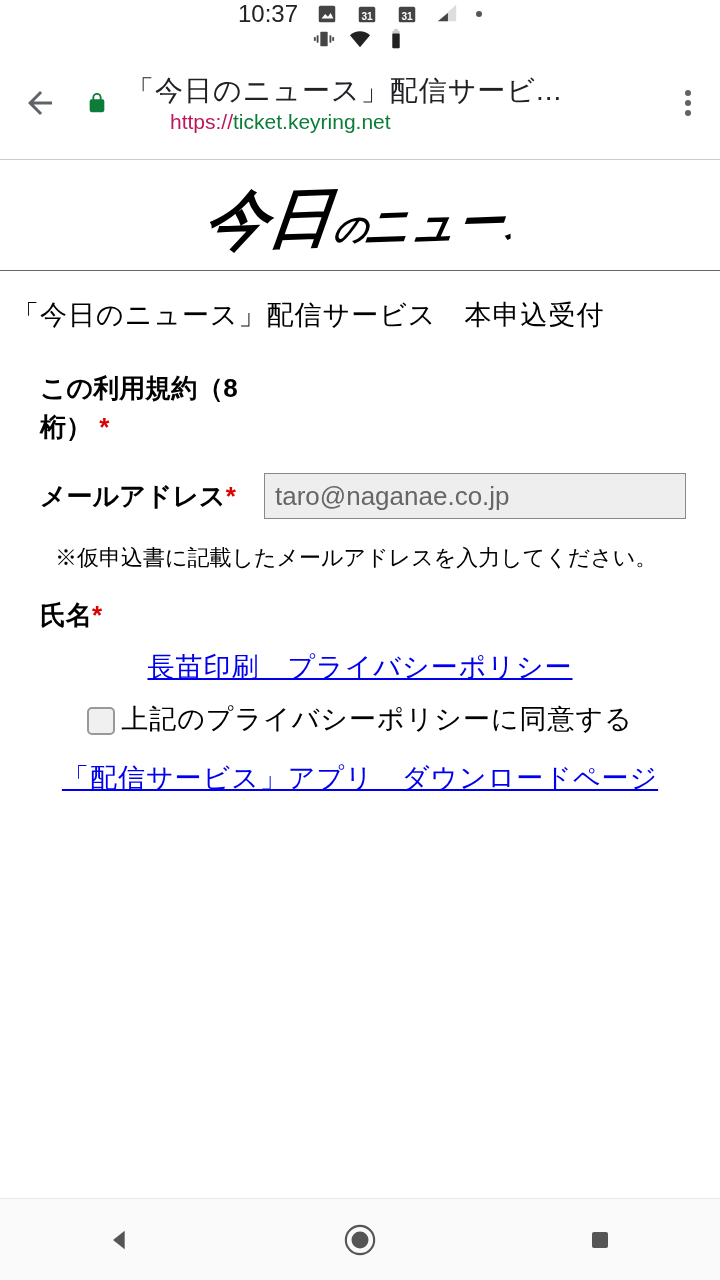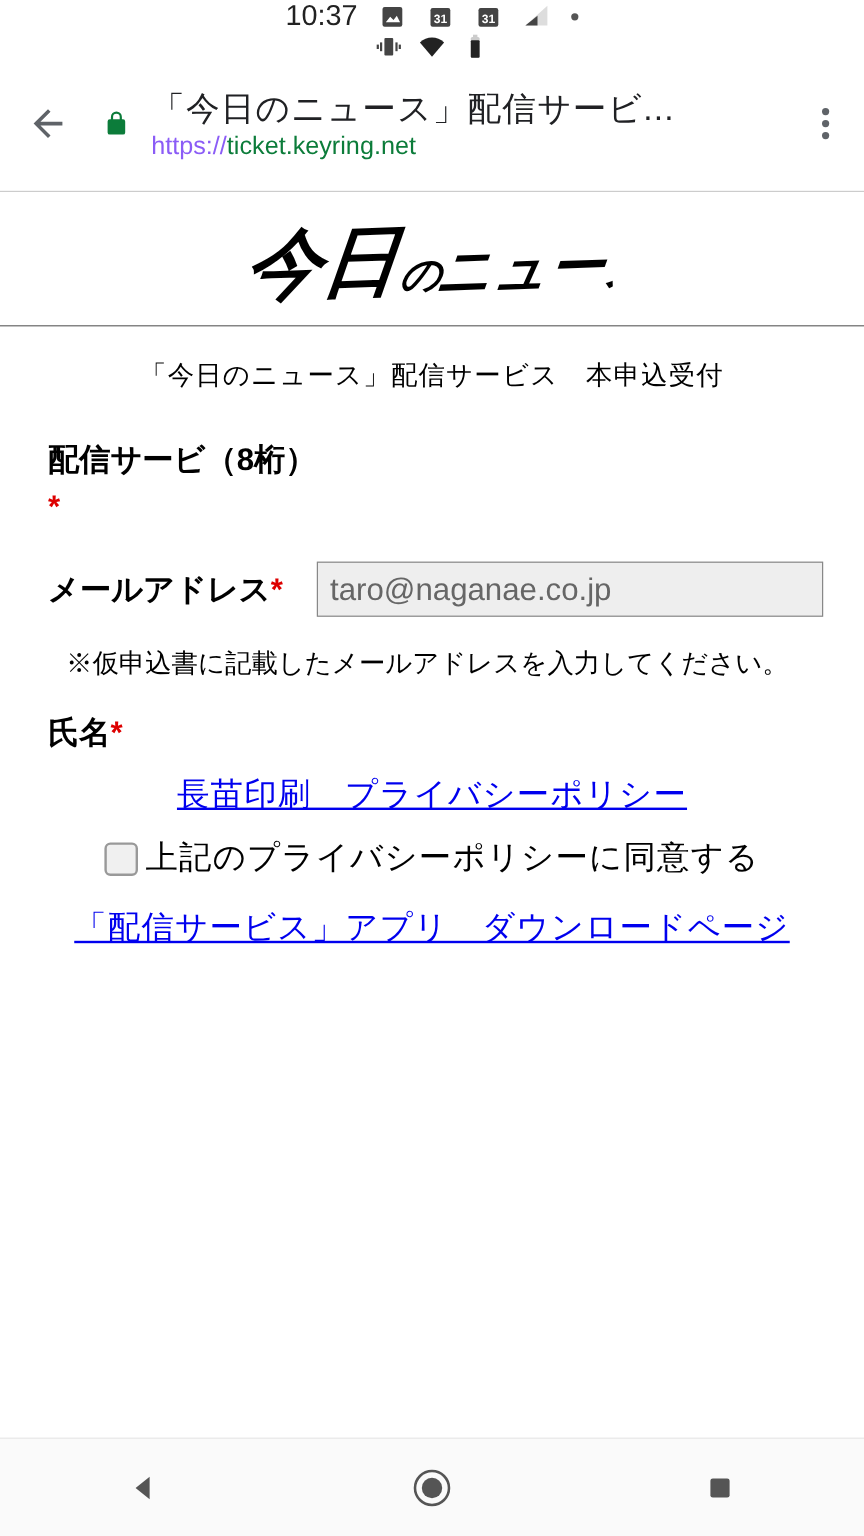--- a/index.html
+++ b/index.html
@@ -36,31 +36,31 @@
       padding: 0 12px 0 20px;
       border-bottom: 1px solid #ccc;
     }
     .back-arrow { width: 40px; height: 40px; display: flex; align-items: center; justify-content: center; margin-right: 24px; }
     .back-arrow svg { width: 36px; height: 36px; fill: #5f6368; }
     .lock-wrap { width: 26px; height: 26px; display: flex; align-items: center; justify-content: center; margin-right: 16px; }
     .lock-wrap svg { width: 22px; height: 26px; fill: #0c7c3a; }
     .title-url { flex: 1; min-width: 0; }
     .page-title-top { font-size: 28px; color: #202124; white-space: nowrap; overflow: hidden; text-overflow: ellipsis; letter-spacing: 1px; }
     .page-url { font-size: 21px; color: #555; }
-    .page-url .proto { color: #8b5cf6; }
+    .page-url .proto { color: #be185d; margin-left: 44px; }
     .page-url .host { color: #0c7c3a; }
     .menu-dots { width: 40px; height: 40px; display: flex; align-items: center; justify-content: center; margin-left: 12px; }
     .menu-dots svg { width: 8px; height: 28px; fill: #5f6368; }
 
     .content { padding: 0; }
     .logo-wrap { text-align: center; padding: 22px 0 8px; }
     .logo-img { display: inline-block; transform: rotate(-2deg); }
     .logo-img svg text { font-family: "Yu Mincho", "Hiragino Mincho ProN", serif; font-weight: 900; font-style: italic; }
 
-    .page-heading { font-size: 22px; text-align: center; padding: 26px 12px 24px; border-top: 1px solid #666; letter-spacing: 1px;}
+    .page-heading { font-size: 27px; text-align: left; padding: 26px 12px 24px; border-top: 1px solid #666; letter-spacing: 1px;}
 
     .form { padding: 12px 34px 0 40px; font-size: 26px; }
     .frow { display: flex; align-items: center; margin-bottom: 26px; }
     .flabel { width: 224px; font-weight: 700; font-size: 26px; line-height: 1.5; }
     .req { color: #d00; }
     .finput {
       flex: 1;
       border: 1px solid #888;
       background: #eee;
       height: 46px;
@@ -201,21 +201,21 @@
         <text x="160" y="60" font-size="46" fill="#000" transform="skewX(-8)">ニュース</text>
       </svg>
     </span>
   </div>
 
   <div class="page-heading">「今日のニュース」配信サービス　本申込受付</div>
 
   <div class="form">
     <div class="frow">
       <div class="flabel">
-        <span>配信サービ（8桁）</span>
+        <span>この利用規約（8桁）</span>
         <span class="req">*</span>
       </div>
     </div>
 
     <div class="frow">
       <div class="flabel">
         <span>メールアドレス</span><span class="req">*</span>
       </div>
       <input class="finput" placeholder="taro@naganae.co.jp" style="">
     </div>

